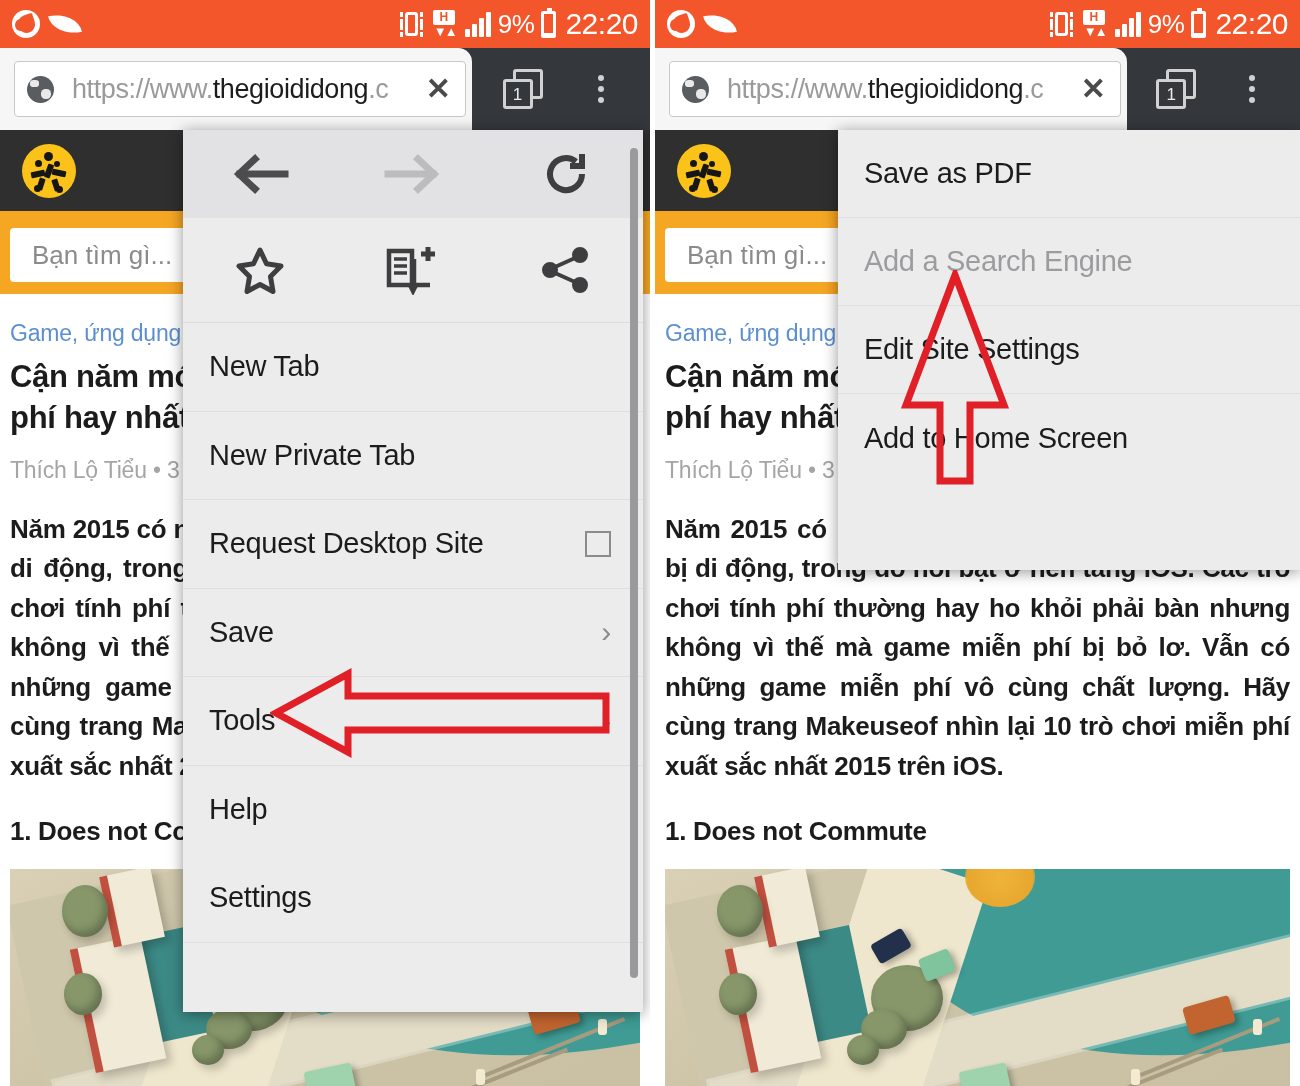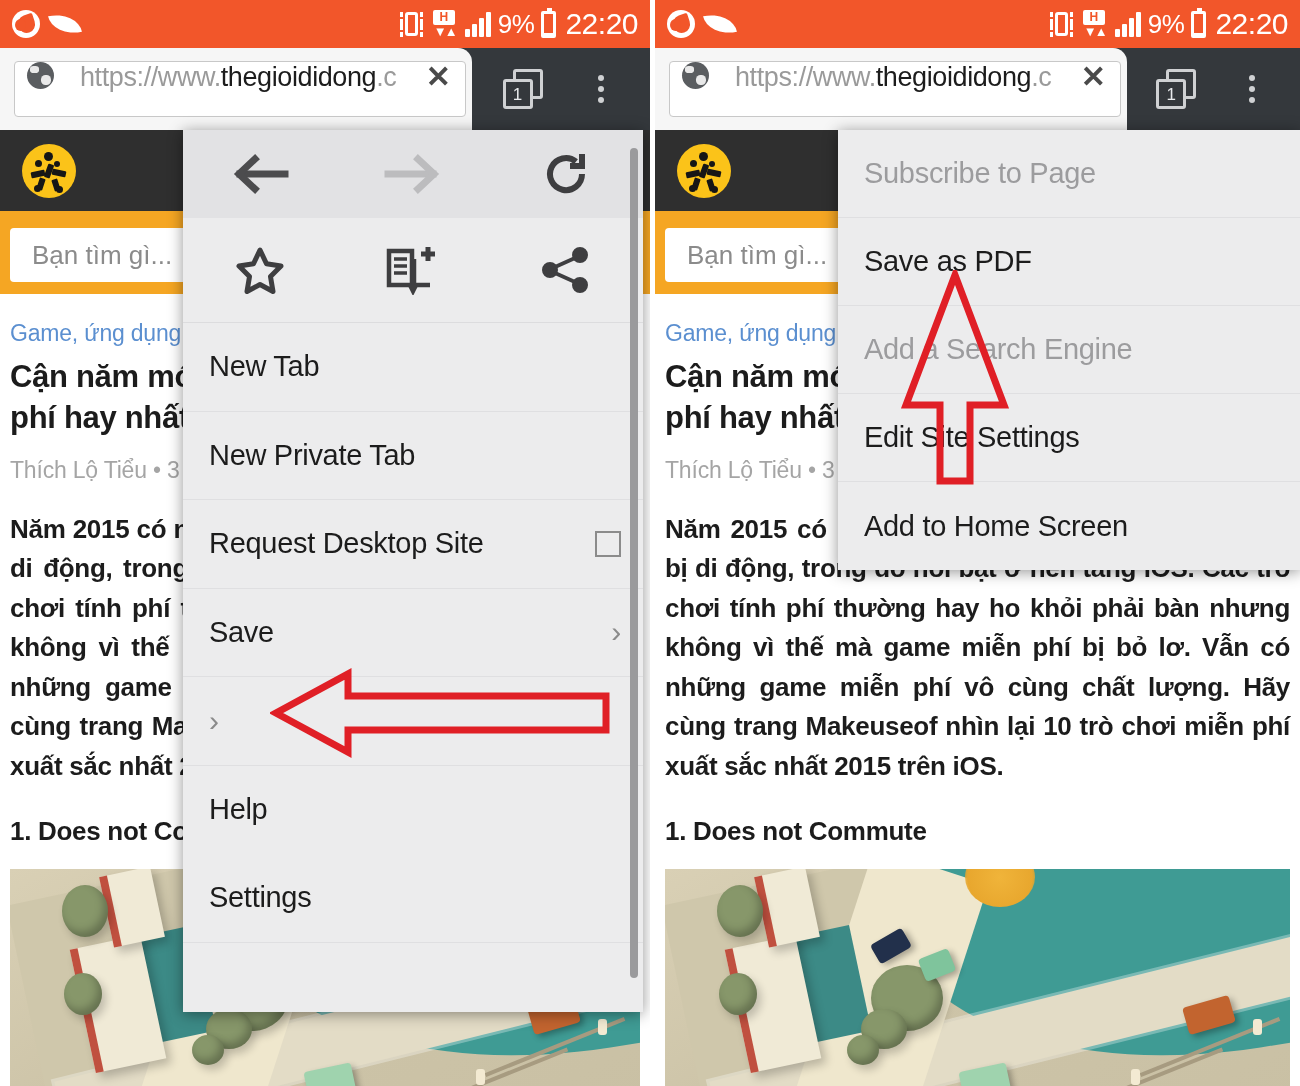--- a/index.html
+++ b/index.html
@@ -87,21 +87,21 @@
     flex: 0 0 auto; background: #f6f6f6;
     border-radius: 0 14px 0 0;
     display: flex; align-items: center; padding: 0 6px 0 14px;
     height: 82px;
   }
   .panel-left .urlwrap { width: 472px; }
   .panel-right .urlwrap { width: 472px; }
   .urlbar {
     flex: 1; height: 56px; background: #fff;
     border: 1px solid #c8c8c8; border-radius: 4px;
-    display: flex; padding: 0 10px 0 12px; gap: 26px;
+    display: flex; align-items: center; padding: 0 10px 0 12px; gap: 18px;
     overflow: hidden;
   }
   .globe {
     flex: 0 0 auto; width: 27px; height: 27px; border-radius: 50%;
     background: #5a5d60; position: relative; overflow: hidden;
   }
   .globe::before {
     content: ""; position: absolute; left: 3px; top: 4px; width: 9px; height: 7px;
     background: #e9e9e9; border-radius: 40%;
   }
@@ -224,22 +224,22 @@
   }
   .menu-left { left: 183px; top: 130px; width: 460px; height: 882px; }
   .menu-iconrow {
     display: flex; align-items: center; height: 88px;
   }
   .menu-iconrow.nav { background: #e2e2e4; }
   .menu-iconrow.act { background: #ececed; border-bottom: 1px solid #dcdcde; height: 105px; }
   .mi { flex: 1; display: flex; align-items: center; justify-content: center; }
   .mrow {
     height: 88.5px; display: flex; align-items: center;
-    padding: 0 22px 0 26px; border-bottom: 1px solid #dfdfe1;
-    font-size: 29px; color: #1c1c1c; letter-spacing: -0.3px;
+    padding: 0 32px 0 26px; border-bottom: 1px solid #dfdfe1;
+    font-size: 29px; color: #1c1c1c; letter-spacing: -0.3px; justify-content: center;
   }
   .mrow.last { border-bottom: none; }
   .mrow .lbl { flex: 1; }
   .mrow .chev { font-size: 30px; color: #8b8b8b; font-weight: 300; line-height: 1; }
   .mrow .cbox { width: 26px; height: 26px; border: 2px solid #8b8b8b; }
   .scrollbar {
     position: absolute; right: 5px; top: 18px; width: 8px; height: 830px;
     background: #9a9a9c; border-radius: 4px;
   }
 
@@ -433,20 +433,21 @@
       </div>
       <div class="mrow">
         <span class="lbl">Request Desktop Site</span>
         <span class="cbox"></span>
       </div>
       <div class="mrow">
         <span class="lbl">Save</span>
         <span class="chev">›</span>
       </div>
       <div class="mrow">
+        <span class="lbl">Tools</span>
         <span class="chev">›</span>
       </div>
       <div class="mrow last">
         <span class="lbl">Help</span>
       </div>
       <div class="mrow">
         <span class="lbl">Settings</span>
       </div>
 
       <div class="scrollbar"></div>
@@ -567,23 +568,20 @@
         <div class="gi-pole" style="left:384px;top:212px;width:180px;height:4px;transform:rotate(-22deg)"></div>
         <div class="gi-pole" style="left:470px;top:176px;width:150px;height:4px;transform:rotate(-22deg)"></div>
 
         <div class="gi-lamp" style="left:466px;top:200px"></div>
         <div class="gi-lamp" style="left:588px;top:150px"></div>
       </div>
     </div>
   </div>
 
   <div class="ffmenu menu-right">
-    <div class="srow dim">
-      <span>Subscribe to Page</span>
-    </div>
     <div class="srow">
       <span>Save as PDF</span>
     </div>
     <div class="srow dim">
       <span>Add a Search Engine</span>
     </div>
     <div class="srow">
       <span>Edit Site Settings</span>
     </div>
     <div class="srow last">

